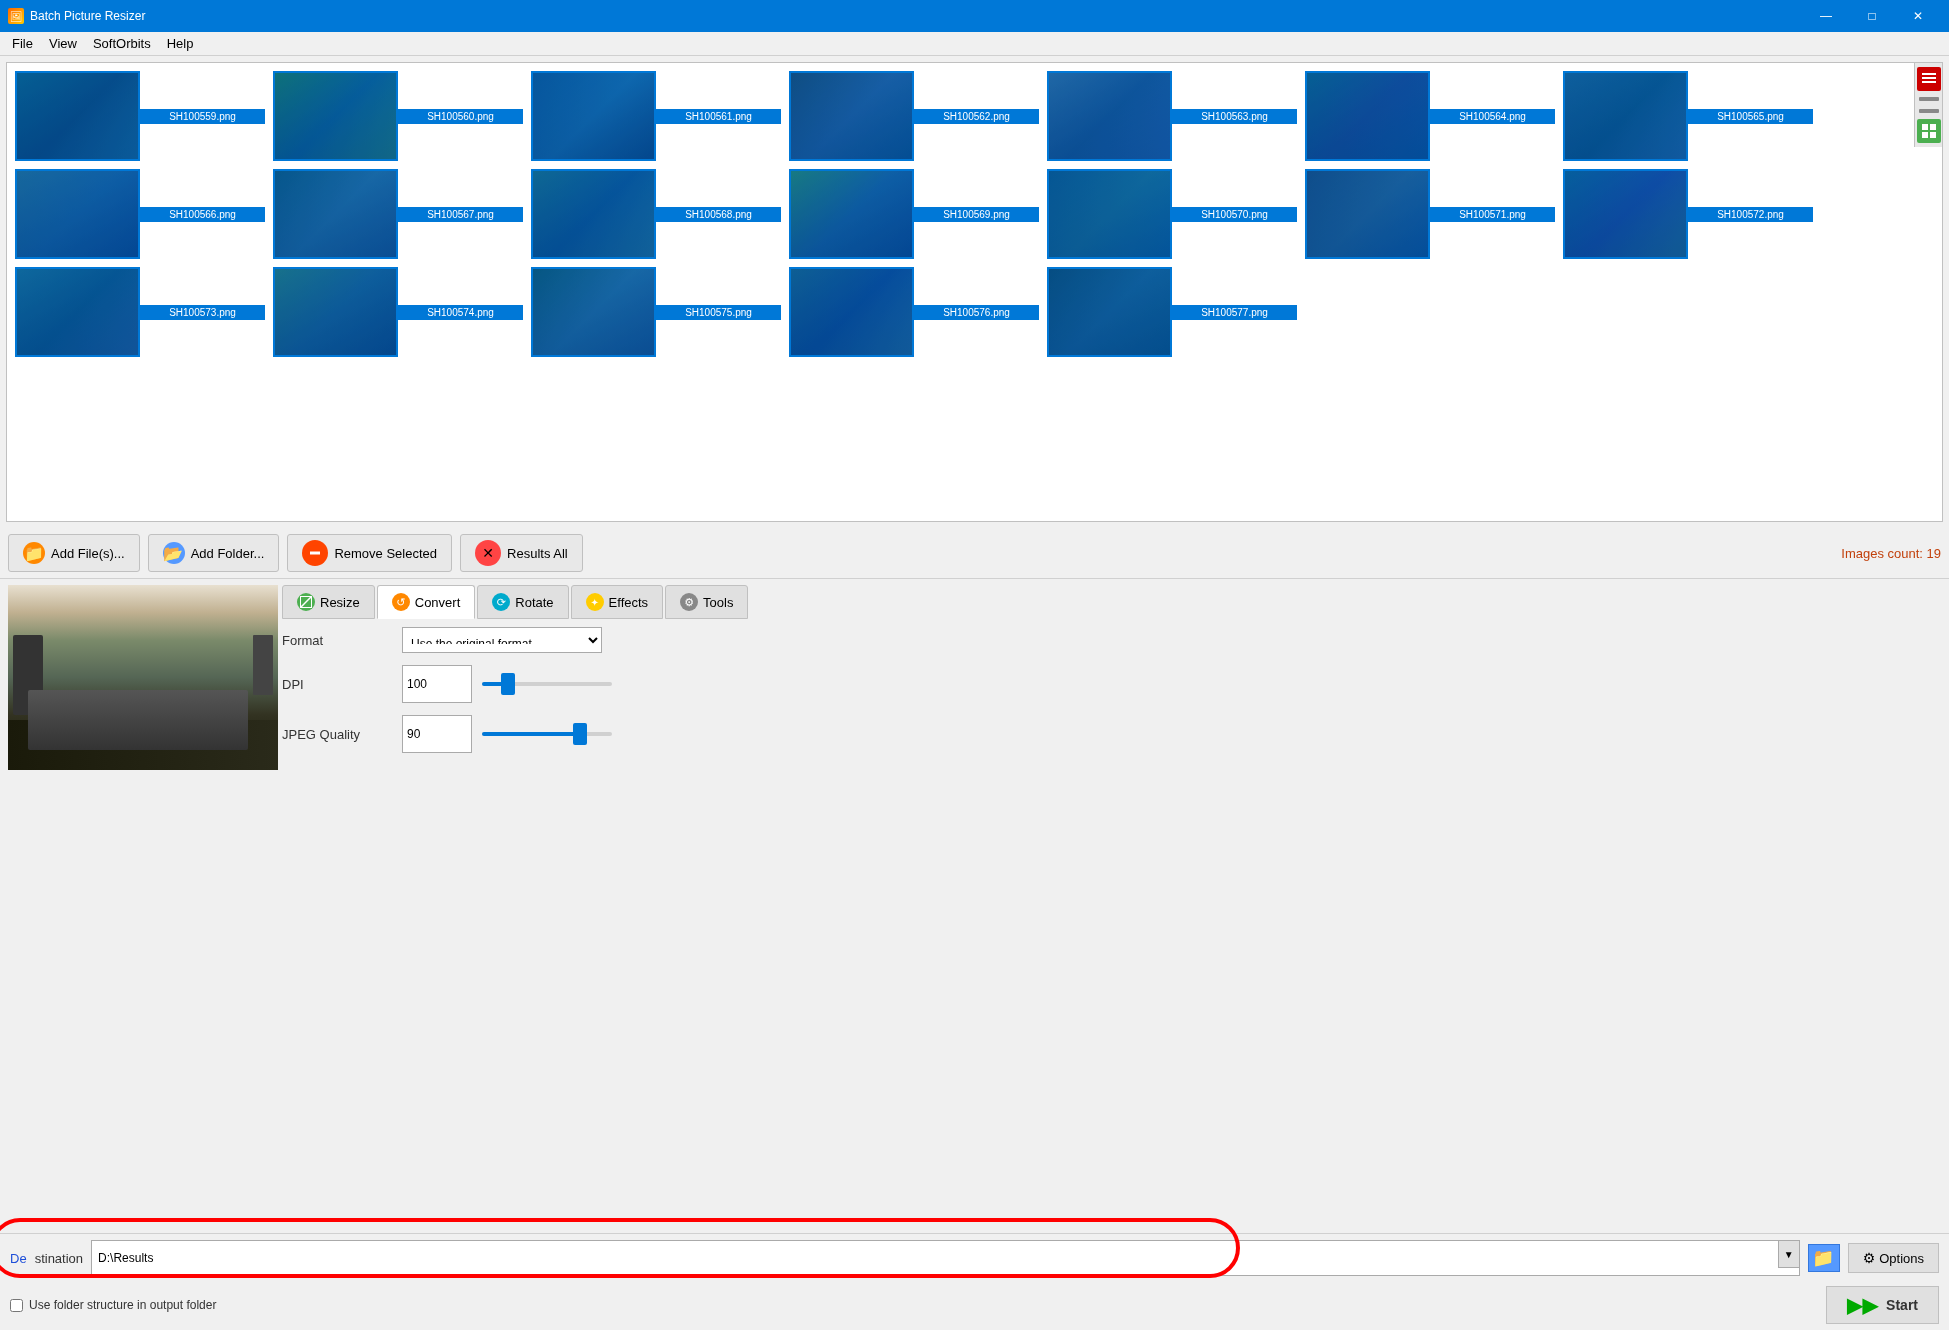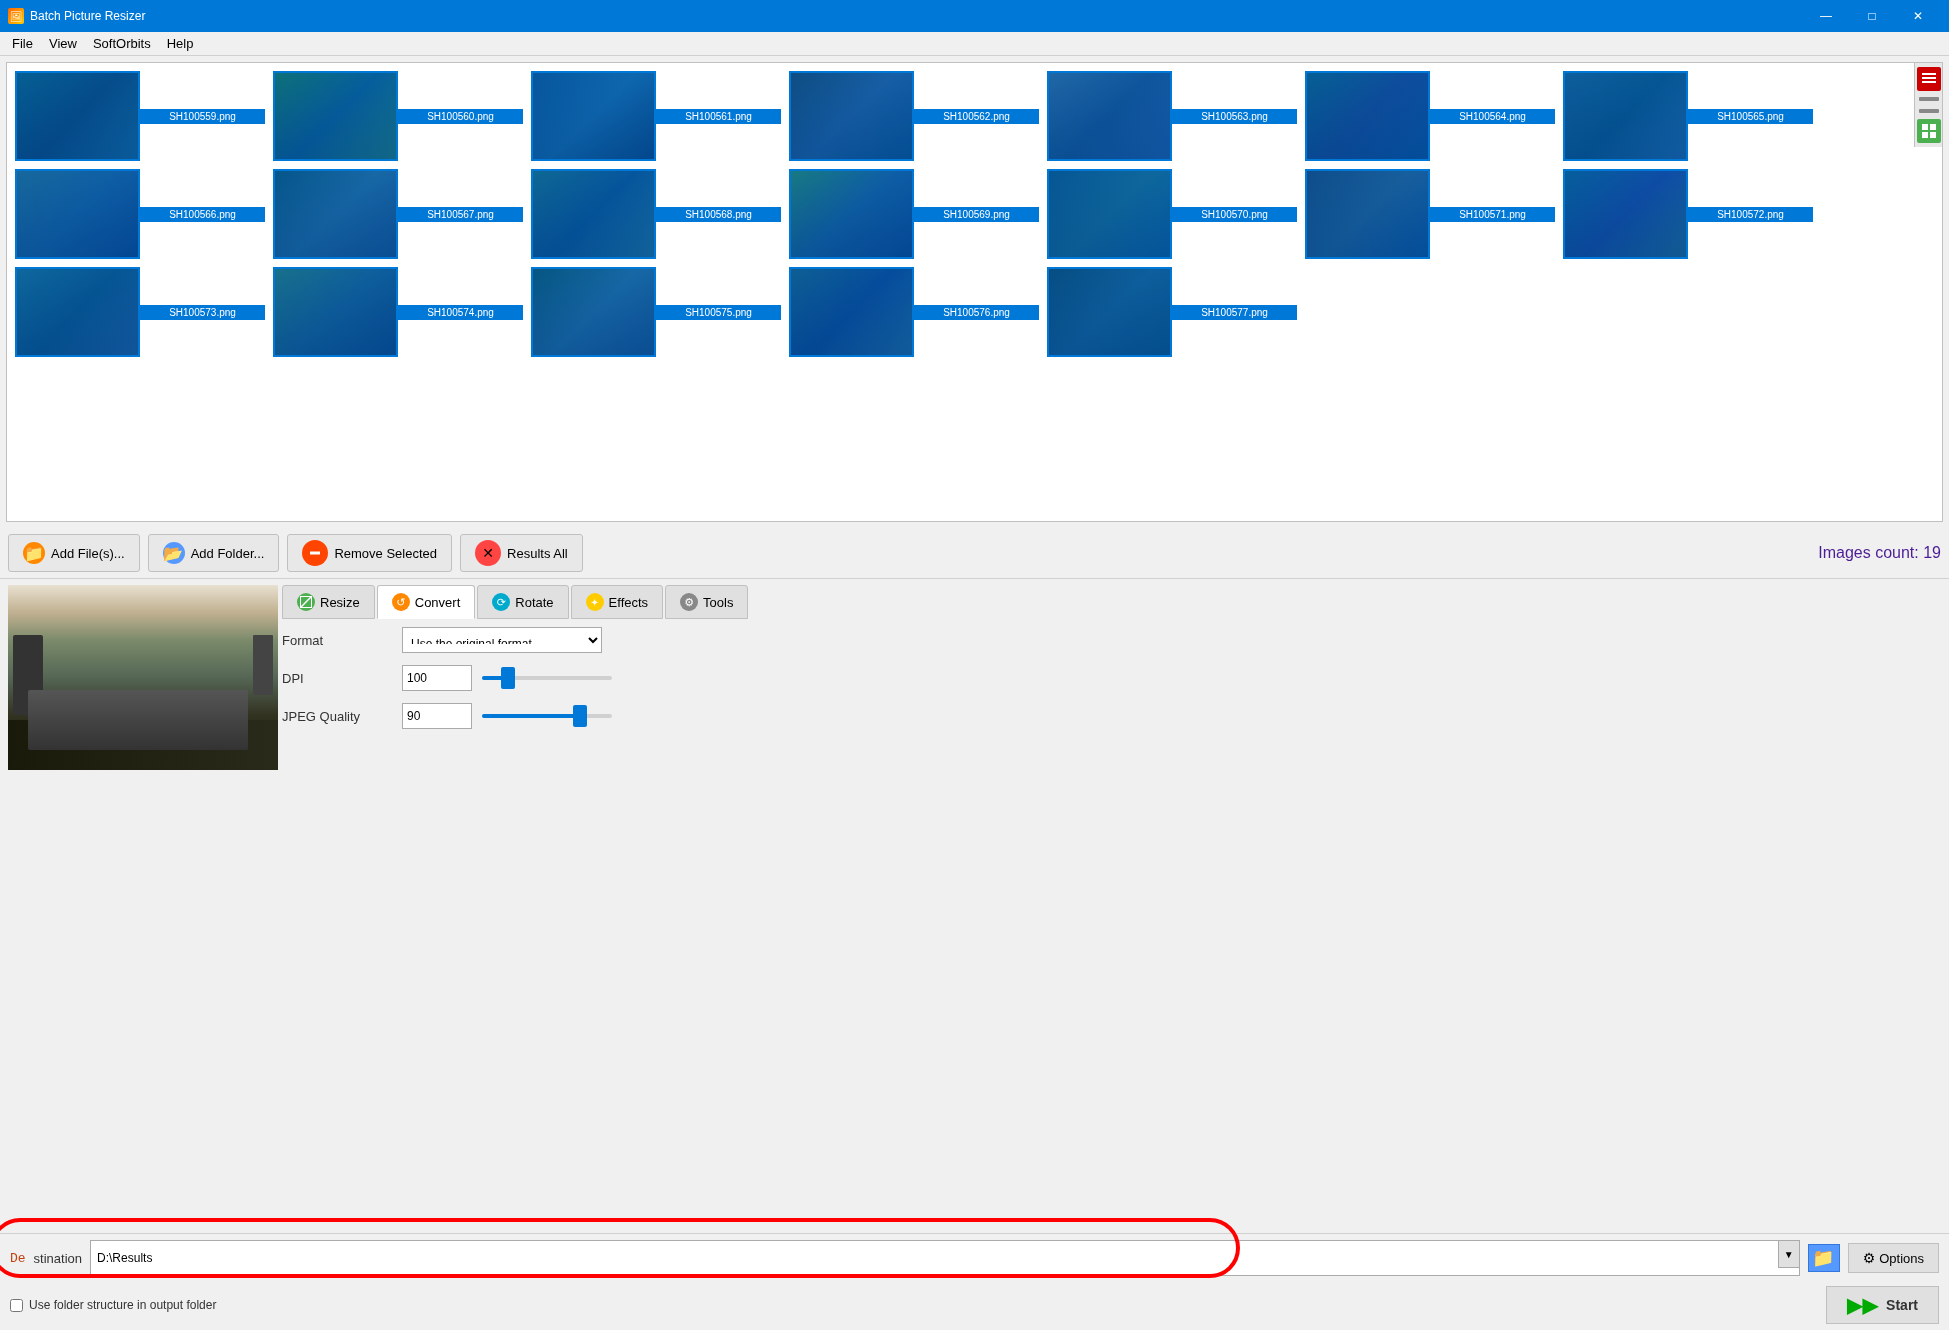--- a/index.html
+++ b/index.html
@@ -134,21 +134,21 @@
       cursor: pointer;
       font-size: 13px;
       border-radius: 3px;
       height: 38px;
     }
     .toolbar-btn-icon { width: 22px; height: 22px; border-radius: 50%; display: flex; align-items: center; justify-content: center; font-size: 14px; }
     .btn-add-file .toolbar-btn-icon { background: #ff8800; }
     .btn-add-folder .toolbar-btn-icon { background: #5599ff; }
     .btn-remove-sel .toolbar-btn-icon { background: #ff4400; }
     .btn-remove-all .toolbar-btn-icon { background: #ff4444; }
-    .images-count { margin-left: auto; font-size: 16px; color: #4c1d95; }
+    .images-count { margin-left: auto; font-size: 13px; color: #c2410c; }
 
     
     .bottom-panel {
       display: flex;
       flex: 1;
       padding: 6px 8px;
       gap: 4px;
     }
 
     
@@ -222,21 +222,21 @@
       width: 200px;
       height: 26px;
       border: 1px solid #aaa;
       background: white;
       font-size: 12px;
       padding: 8px 4px;
       cursor: pointer;
     }
     .form-input {
       width: 70px;
-      height: 26px;
+      height: 38px;
       border: 1px solid #aaa;
       background: white;
       font-size: 12px;
       padding: 4px 4px;
       text-align: left;
     }
     .slider-container {
       display: flex;
       align-items: center;
     }
@@ -541,21 +541,21 @@
             <div class="slider-fill" style="width:75%;"></div>
             <div class="slider-thumb" style="left:calc(75% - 7px);"></div>
           </div>
         </div>
       </div>
 
     </div>
   </div>
 
   <div style="background:#f0f0f0; padding: 6px 10px; display:flex; align-items:center; gap:8px; position:relative; border-top:1px solid #d0d0d0; margin-top:auto;">
-    <span style="font-size:13px; color:#c2410c;font-family:Liberation Mono, monospace;">De</span>
+    <span style="font-size:13px; color:#1d4ed8;">De</span>
       <span style="font-size:13px; color:#333;">stination</span>
     <div style="flex:1; position:relative;">
       <input type="text" value="D:\Results" style="width: 100%; height: 36px; border: 1px solid rgb(170, 170, 170); background: white; font-size: 12px; padding: 0px 30px 0px 6px;">
       <div style="position:absolute;right:0;top:0;height:28px;width:22px;background:#e0e0e0;border:1px solid #aaa;display:flex;align-items:center;justify-content:center;cursor:pointer;font-size:10px;">▼</div>
     </div>
     <div style="width:32px;height:28px;background:#5599ff;border:1px solid #3377dd;display:flex;align-items:center;justify-content:center;cursor:pointer;color:white;font-size:18px;">📁</div>
     <button style="padding:4px 14px;background:#e0e0e0;border:1px solid #c0c0c0;cursor:pointer;font-size:13px;height:30px;display:flex;align-items:center;gap:4px;">
       <span style="font-size:14px;">⚙</span>
       <span>Options</span>
     </button>

